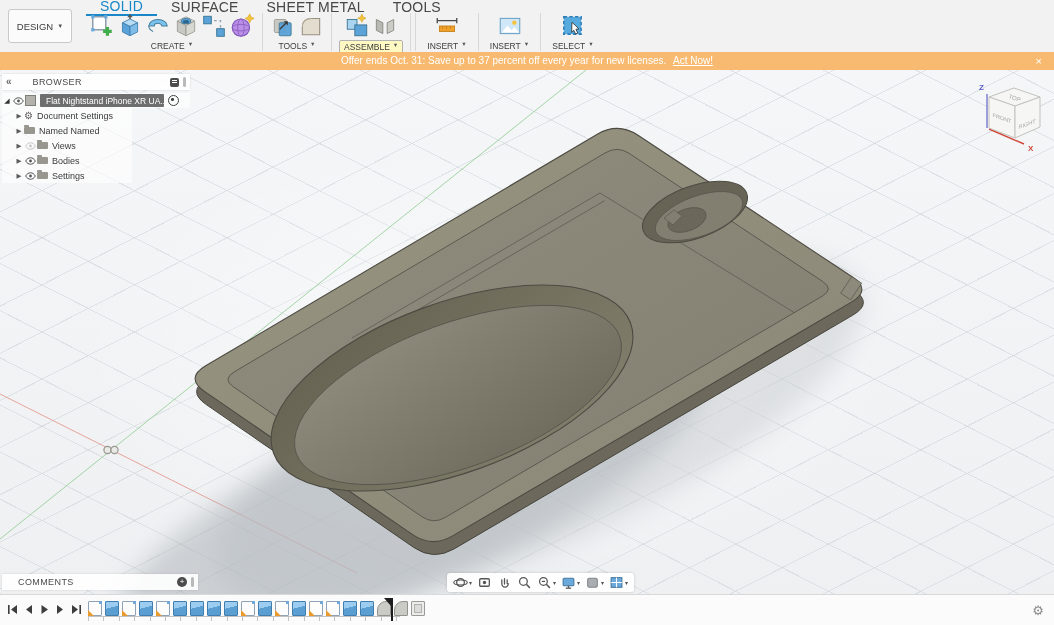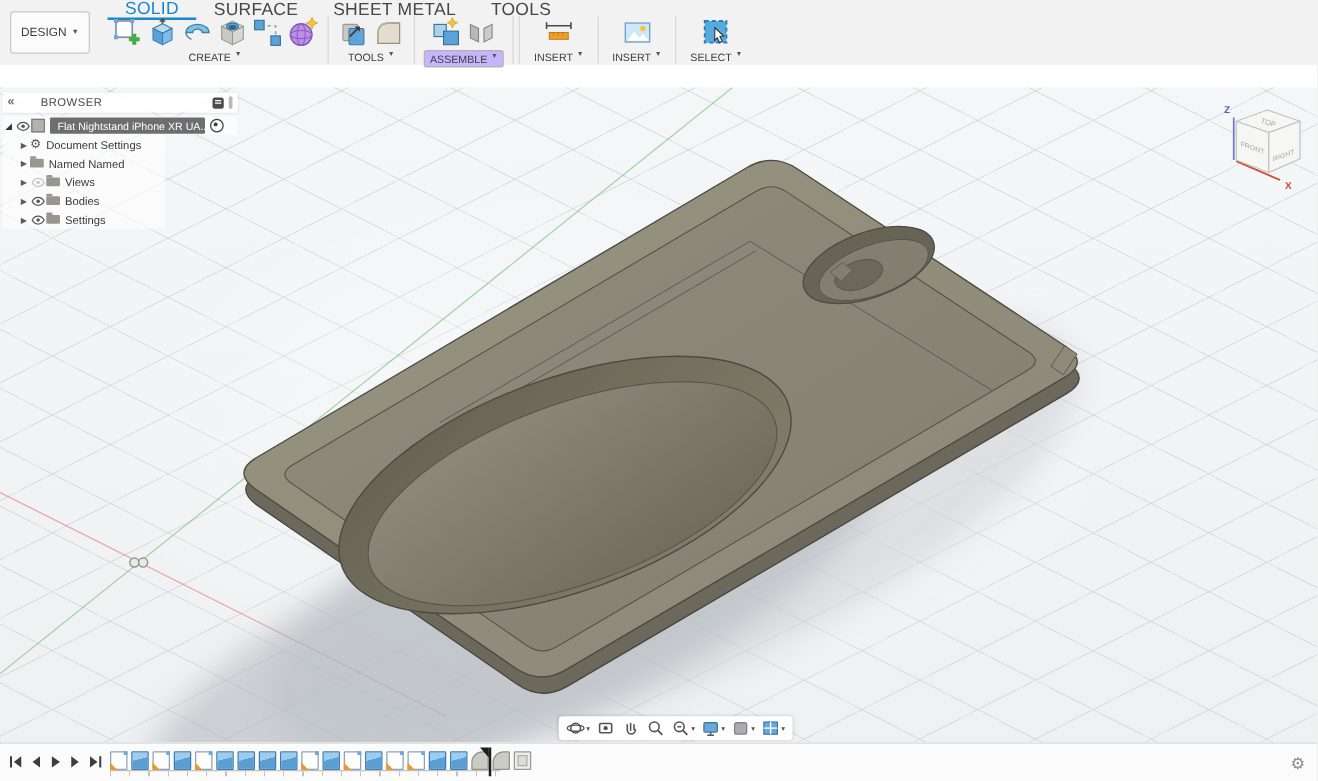--- a/index.html
+++ b/index.html
@@ -15,21 +15,21 @@
   .tabs{position:absolute;left:86px;top:0;height:13px;display:flex;align-items:center;}
   .tab{font-size:14px;color:#474747;padding:1px 14px 1px 14px;letter-spacing:.2px;cursor:pointer;}
   .tab.active{color:#1a87c8;border-bottom:2.5px solid #1a87c8;padding-bottom:0;}
   .groups{position:absolute;left:84px;top:13px;display:flex;align-items:flex-start;height:39px;}
   .group{display:flex;flex-direction:column;align-items:center;padding:0 5px;}
   .gicons{display:flex;gap:2px;height:26px;align-items:center;}
   .gicons svg{cursor:pointer;}
   .glabel{margin-top:1px;font-size:8.5px;color:#3d3d3d;display:flex;align-items:flex-start;gap:3px;
       padding:1px 4px;cursor:pointer;white-space:nowrap;}
   .glabel .caret{font-size:5.5px;color:#555;}
-  .group.assemble .glabel{background:#c4b5fd;border:1px solid #b2b2b2;border-radius:2px;}
+  .group.assemble .glabel{background:#fef9c3;border:1px solid #b2b2b2;border-radius:2px;}
   .vsep{width:1px;height:38px;background:#d8d8d8;margin:0 2px;}
 
   
   .banner{position:absolute;left:0;top:52px;width:1054px;height:18px;background:#f8ba70;
       color:#fff;font-size:10px;line-height:18px;text-align:center;}
   .banner a{color:#fff;text-decoration:underline;cursor:pointer;margin-left:4px;}
   .banner-close{position:absolute;right:12px;top:0;color:#fff;font-size:11px;cursor:pointer;line-height:18px;}
 
   
   .canvas{position:absolute;left:0;top:70px;width:1054px;height:524px;
@@ -252,20 +252,25 @@
           </svg>
         </div>
         <div class="glabel">
           <span>SELECT</span>
           <span class="caret">▼</span>
         </div>
       </div>
     </div>
   </header>
 
+  <div class="banner">
+    <span>Offer ends Oct. 31: Save up to 37 percent off every year for new licenses.</span>
+    <a>Act Now!</a>
+    <span class="banner-close">×</span>
+  </div>
 
   <div class="canvas">
 
     <svg class="scene" width="1054" height="524" viewBox="0 0 1054 524">
       <defs>
         <filter id="soft" x="-40%" y="-40%" width="180%" height="180%">
             <feGaussianBlur stdDeviation="12"></feGaussianBlur>
           </filter>
         <linearGradient id="gTop" x1="0" y1="0" x2="1" y2="1">
           <stop offset="0" stop-color="#97947f"></stop>
@@ -468,20 +473,26 @@
       <span class="nav-btn">
         <svg width="15" height="15" viewBox="0 0 14 14">
           <rect x="2" y="2.5" width="10" height="9" fill="#6aa9dc" stroke="#46789f" stroke-width="1"></rect>
           <line x1="7" y1="2.5" x2="7" y2="11.5" stroke="#fff" stroke-width="1"></line>
           <line x1="2" y1="7" x2="12" y2="7" stroke="#fff" stroke-width="1"></line>
         </svg>
         <span class="nav-caret">▾</span>
       </span>
     </div>
 
+    <div class="comments-panel">
+      <span class="ph-title">COMMENTS</span>
+      <span class="ph-spacer" style="flex:1;"></span>
+      <span class="add-comment">+</span>
+      <span class="ph-handle"></span>
+    </div>
   </div>
 
   <div class="timelinebar">
     <div class="playback">
       <svg width="13" height="13" viewBox="0 0 13 13">
         <rect x="2" y="2" width="1.6" height="9" fill="#3d3d3d"></rect>
           <path d="M11 2 5 6.5l6 4.5z" fill="#3d3d3d"></path>
       </svg>
       <svg width="13" height="13" viewBox="0 0 13 13">
         <path d="M10 2 4 6.5l6 4.5z" fill="#3d3d3d"></path>

